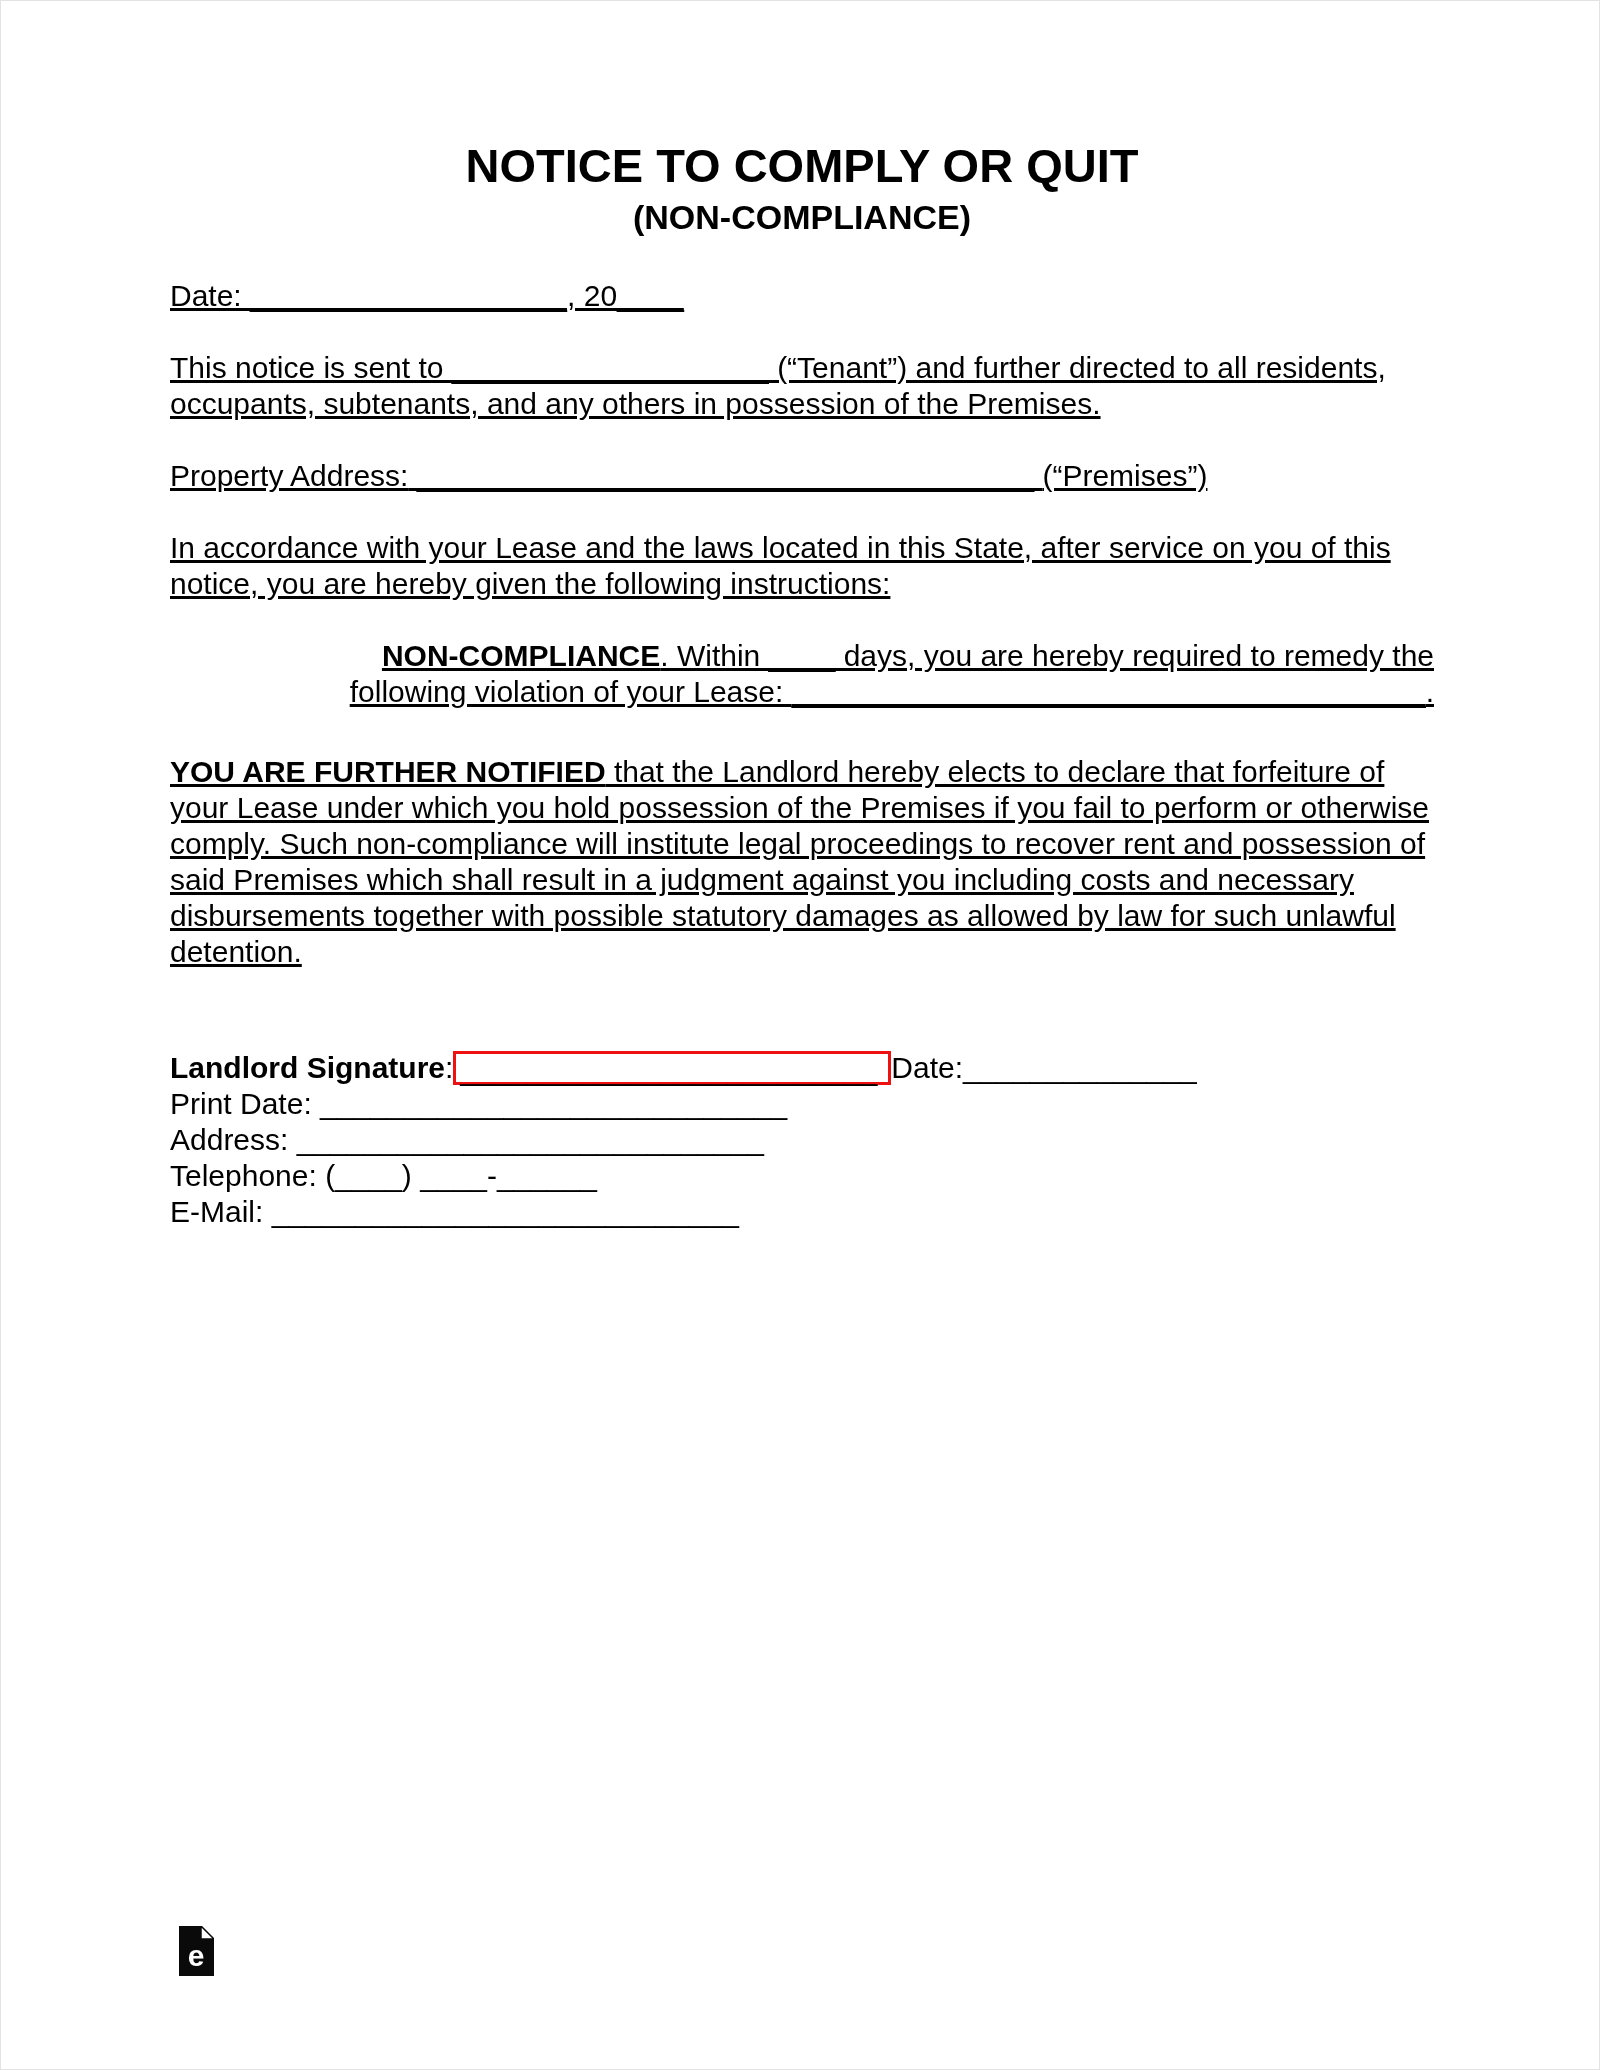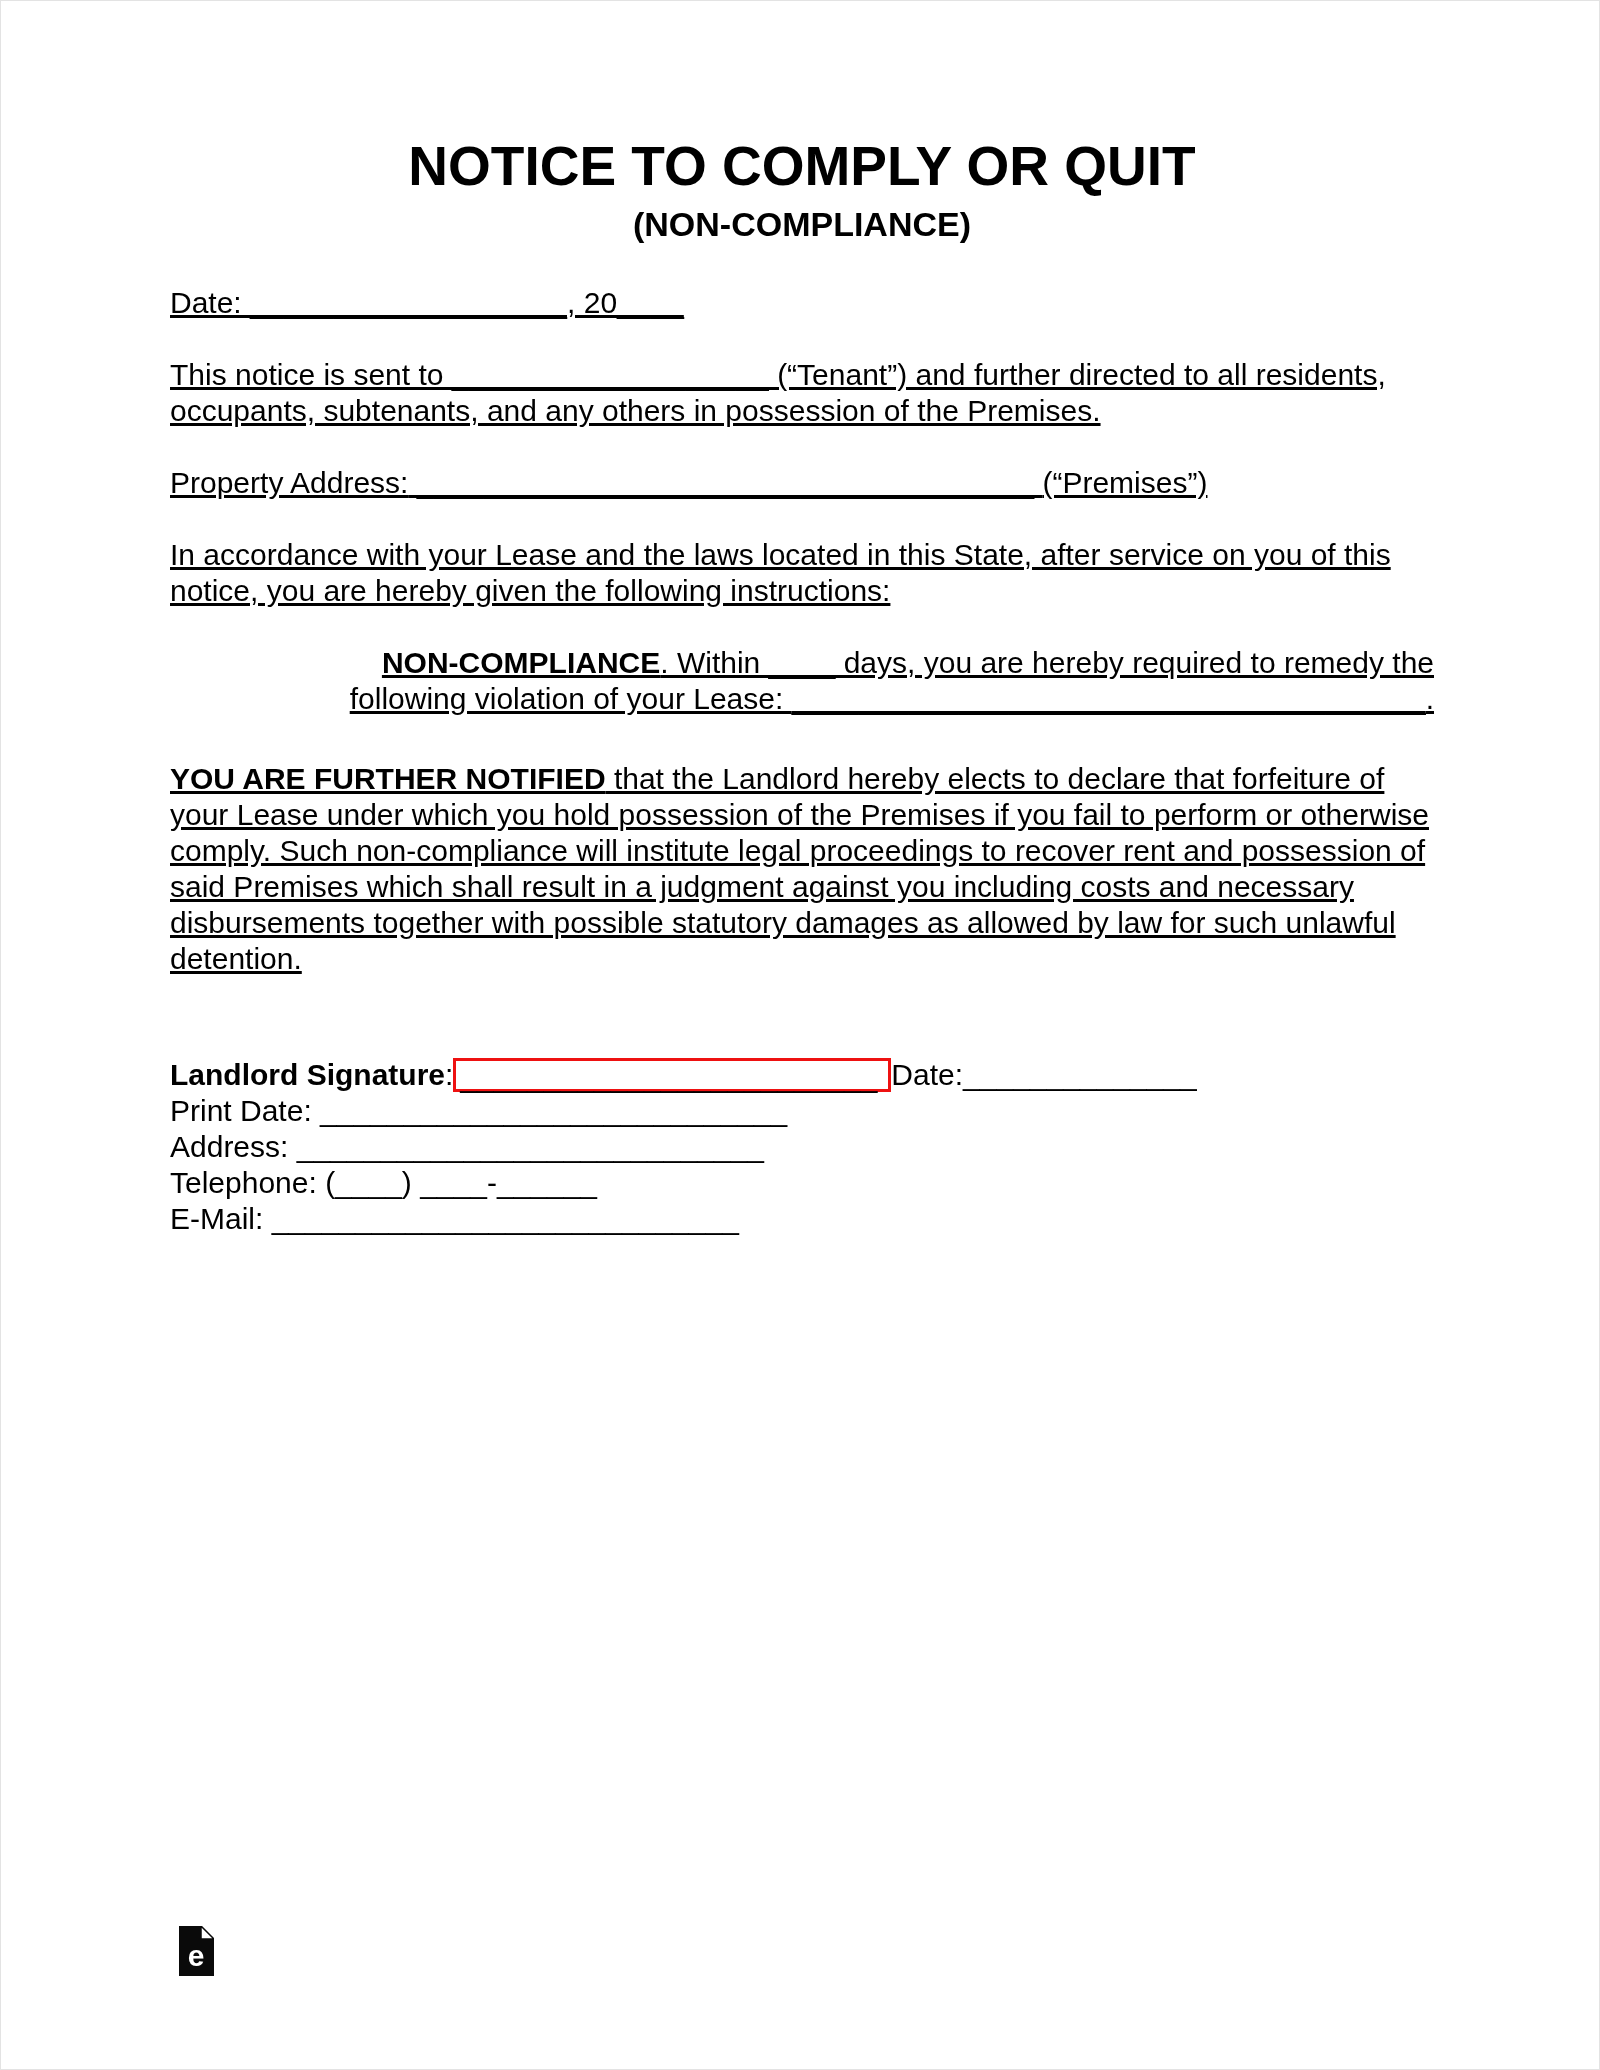--- a/index.html
+++ b/index.html
@@ -11,26 +11,26 @@
     font-family:"Liberation Sans","DejaVu Sans",sans-serif;
     box-shadow: inset 0 0 0 1px #e3e3e3;
     overflow:hidden;
   }
   .content {
     position:absolute;
     left:170px; top:140px;
     width:1264px;
   }
   .title {
-    font-size:55px; line-height:52px; font-weight:700;
+    font-size:47px; line-height:52px; font-weight:700;
     text-align:center; margin:0;
   }
   .subtitle {
     font-size:34px; line-height:42px; font-weight:700;
-    text-align:center; margin:11px;
+    text-align:center; margin:4px;
   }
   .para {
     font-size:30px; line-height:36px;
     margin:36px 0 0 0;
     text-decoration:underline;
   }
   .date-line { margin-top:40px; }
   .indent { margin-left:96px;text-align:right; }
   .further { margin-top:44px; }
   .b { font-weight:700; }

